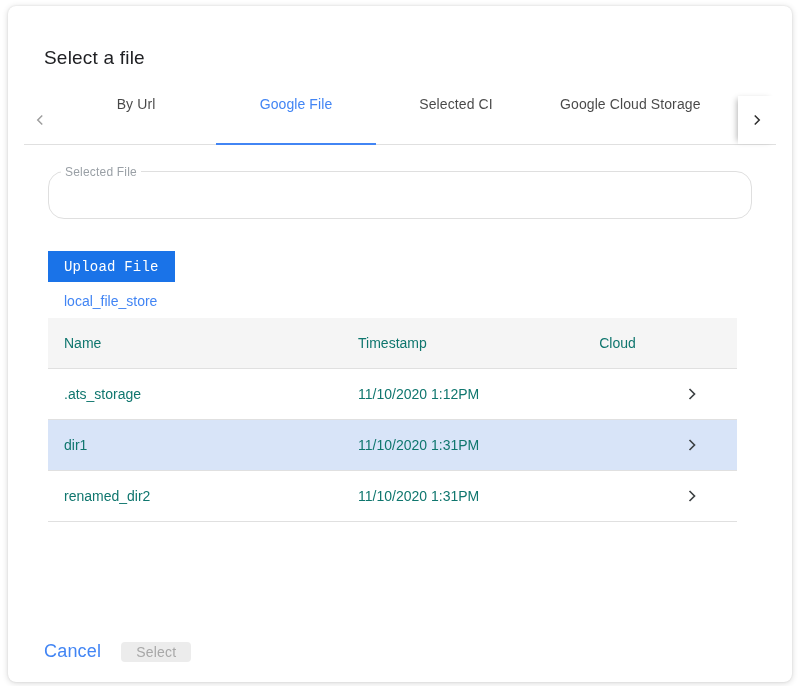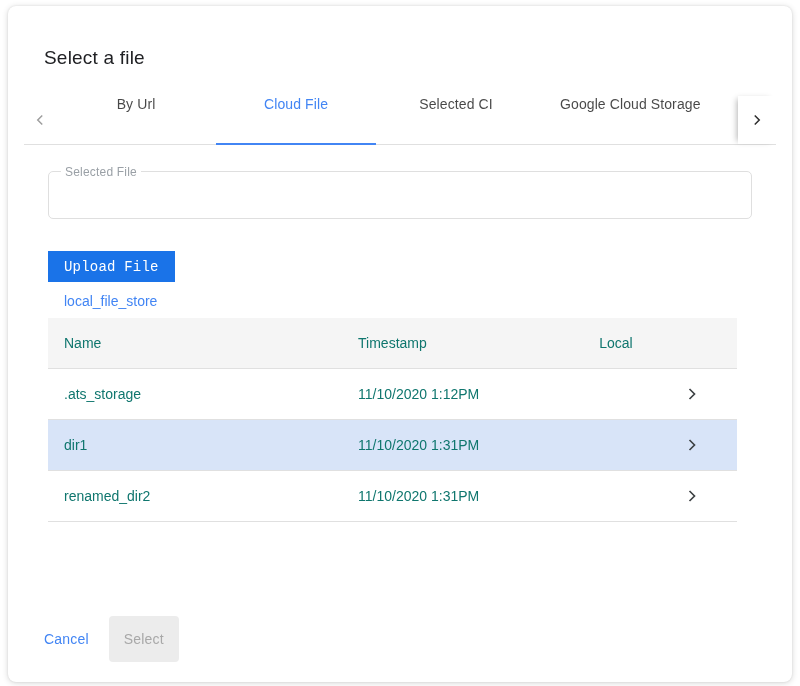--- a/index.html
+++ b/index.html
@@ -85,21 +85,21 @@
   
   .content {
     margin: 0 40px;
     display: flex;
     flex-direction: column;
   }
   .field {
     margin-top: 26px;
     height: 46px;
     border: 1px solid #dfdfdf;
-    border-radius: 5px;
+    border-radius: 16px;
     position: relative;
     background: #fff;
   }
   .field-label {
     position: absolute;
     top: -7px;
     left: 12px;
     background: #ffffff;
     padding: 0 4px;
     font-size: 12px;
@@ -177,31 +177,31 @@
   .spacer { flex: 1; }
   .actions {
     display: flex;
     align-items: center;
     margin: 0 0 20px 36px;
   }
   .cancel-btn {
     border: none;
     background: transparent;
     color: var(--link, #4285f4);
-    font-size: 14px;
+    font-size: 18px;
     font-weight: 500;
     font-family: inherit;
     padding: 0;
     cursor: pointer;
     letter-spacing: .2px;
   }
   .select-btn {
     margin-left: 20px;
     width: 70px;
-    height: 46px;
+    height: 20px;
     border: none;
     border-radius: 4px;
     background: #ececec;
     color: #a8a8a8;
     font-size: 14px;
     font-weight: 500;
     font-family: inherit;
     letter-spacing: .2px;
   }
   .chev { display: block; }
@@ -219,21 +219,21 @@
         <svg class="chev" width="18" height="18" viewBox="0 0 24 24">
             <path d="M15 6l-6 6 6 6" fill="none" stroke="currentColor" stroke-width="2"></path>
           </svg>
       </span>
     </div>
     <div class="tabs">
       <div class="tab">
         <span>By Url</span>
       </div>
       <div class="tab active">
-        <span>Cloud File</span>
+        <span>Google File</span>
       </div>
       <div class="tab">
         <span>Selected CI</span>
       </div>
       <div class="tab">
         <span>Google Cloud Storage</span>
       </div>
     </div>
     <div class="paginator next">
       <span>
@@ -252,21 +252,21 @@
     </div>
 
     <button class="upload-btn">Upload File</button>
 
     <a class="crumb">local_file_store</a>
 
     <div class="file-table">
       <div class="t-row t-head">
         <div class="cell col-name">Name</div>
         <div class="cell col-ts">Timestamp</div>
-        <div class="cell col-size">Local</div>
+        <div class="cell col-size">Cloud</div>
         <div class="cell col-chevron"></div>
       </div>
 
       <div class="t-row t-body-row">
         <div class="cell col-name">.ats_storage</div>
         <div class="cell col-ts">11/10/2020 1:12PM</div>
         <div class="cell col-size"></div>
         <div class="cell col-chevron">
           <span>
             <svg class="chev" width="20" height="20" viewBox="0 0 24 24">

